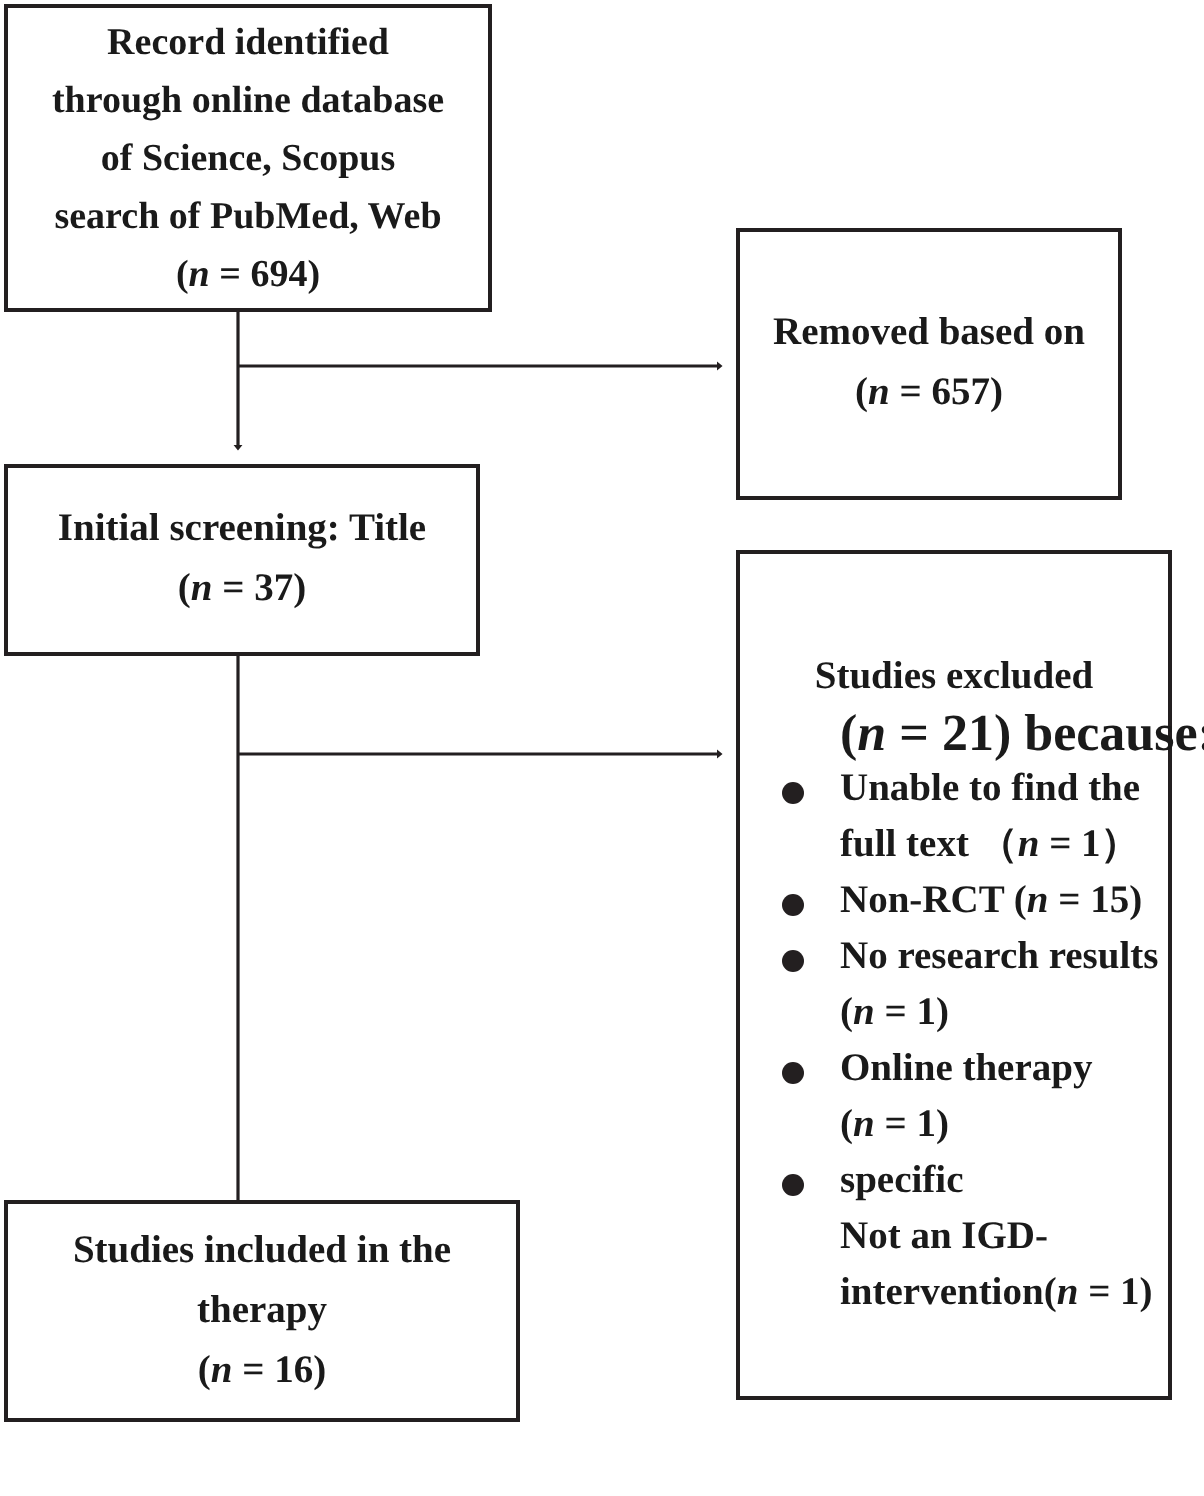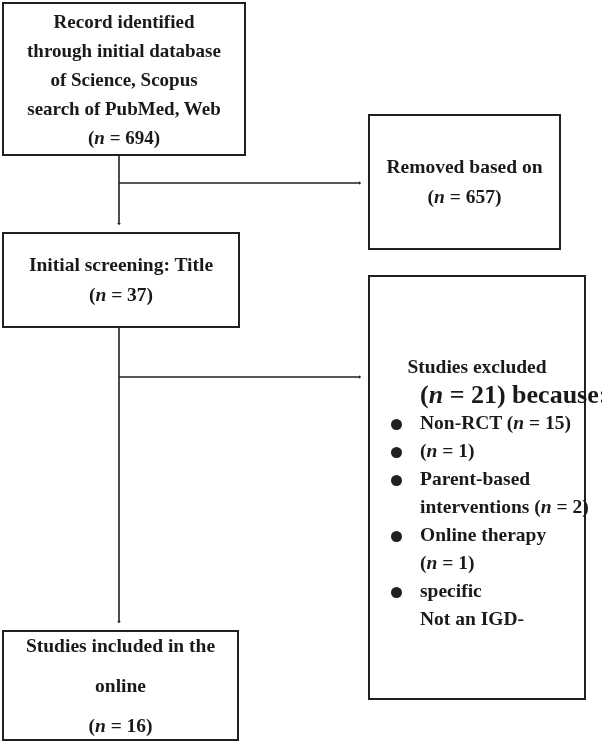--- a/index.html
+++ b/index.html
@@ -49,21 +49,21 @@
     font-size: 19.5px;
     line-height: 28px;
     white-space: nowrap;
   }
 
   
   #box-records   { left: 2px;   top: 2px;   width: 244px; height: 154px; }
   #box-removed   { left: 368px; top: 114px; width: 193px; height: 136px; }
   #box-screening { left: 2px;   top: 232px; width: 238px; height: 96px;  }
   #box-excluded  { left: 368px; top: 275px; width: 218px; height: 425px; }
-  #box-included  { left: 2px;   top: 630px; width: 237px; height: 111px; gap: 10px; }
+  #box-included  { left: 2px;   top: 600px; width: 258px; height: 111px; }
 
   #box-records .line { font-size: 19px; line-height: 29px; }
   #box-removed .line { line-height: 30px; }
   #box-screening .line { line-height: 30px; }
   #box-included .line { line-height: 30px; }
 
   
   .excl-inner {
     padding: 10px 6px 0 6px;
   }
@@ -122,21 +122,21 @@
 
     <line x1="119" y1="183" x2="360" y2="183" stroke="#231f20" stroke-width="1.6" marker-end="url(#arrowV)"></line>
 
     <line x1="119" y1="328" x2="119" y2="622" stroke="#231f20" stroke-width="1.6" marker-end="url(#arrowV)"></line>
 
     <line x1="119" y1="377" x2="360" y2="377" stroke="#231f20" stroke-width="1.6" marker-end="url(#arrowV)"></line>
   </svg>
 
   <div class="box" id="box-records">
     <div class="line">Record identified</div>
-    <div class="line">through initial database</div>
+    <div class="line">through online database</div>
     <div class="line">of Science, Scopus</div>
     <div class="line">search of PubMed, Web</div>
     <div class="line ital-n">(<span class="ital">n</span> = 694)</div>
   </div>
 
   <div class="box" id="box-removed">
     <div class="line">Removed based on</div>
     <div class="line ital-n">(<span class="ital">n</span> = 657)</div>
   </div>
 
@@ -145,44 +145,46 @@
     <div class="line ital-n">(<span class="ital">n</span> = 37)</div>
   </div>
 
   <div class="box" id="box-excluded">
     <div class="excl-inner">
       <div class="excl-head">Studies excluded</div>
       <div class="excl-sub ital-n">(<span class="ital">n</span> = 21) because:</div>
       <ul class="excl-list" id="excluded-reasons">
           <li>
             <span class="bullet"></span>
+            <div class="li-line">Unable to find the</div>
+            <div class="li-line">full text （<span class="ital">n</span> = 1）</div>
+          </li>
+          <li>
+            <span class="bullet"></span>
             <div class="li-line">Non-RCT (<span class="ital">n</span> = 15)</div>
           </li>
           <li>
             <span class="bullet"></span>
+            <div class="li-line">No research results</div>
             <div class="li-line">(<span class="ital">n</span> = 1)</div>
-          </li>
-          <li>
-            <span class="bullet"></span>
-            <div class="li-line">Parent-based</div>
-            <div class="li-line">interventions (<span class="ital">n</span> = 2)</div>
           </li>
           <li>
             <span class="bullet"></span>
             <div class="li-line">Online therapy</div>
             <div class="li-line">(<span class="ital">n</span> = 1)</div>
           </li>
           <li>
             <span class="bullet"></span>
             <div class="li-line">specific</div>
             <div class="li-line">Not an IGD-</div>
+            <div class="li-line">intervention(<span class="ital">n</span> = 1)</div>
           </li>
         </ul>
     </div>
   </div>
 
   <div class="box" id="box-included">
     <div class="line">Studies included in the</div>
-    <div class="line">online</div>
+    <div class="line">therapy</div>
     <div class="line ital-n">(<span class="ital">n</span> = 16)</div>
   </div>
 
 </div>
 
 </body></html>

